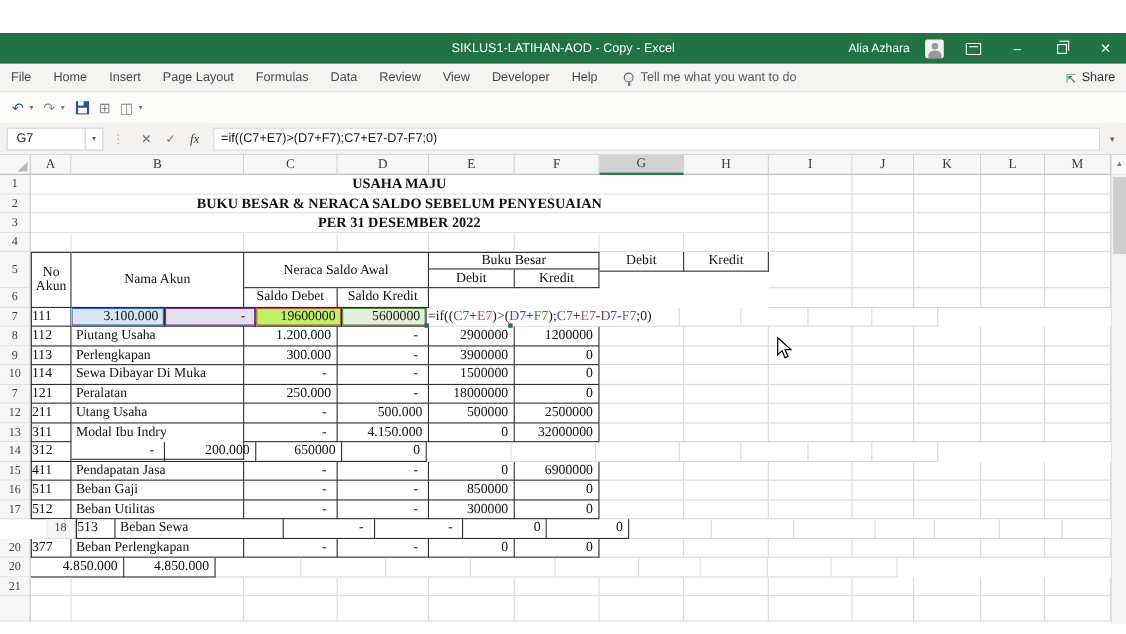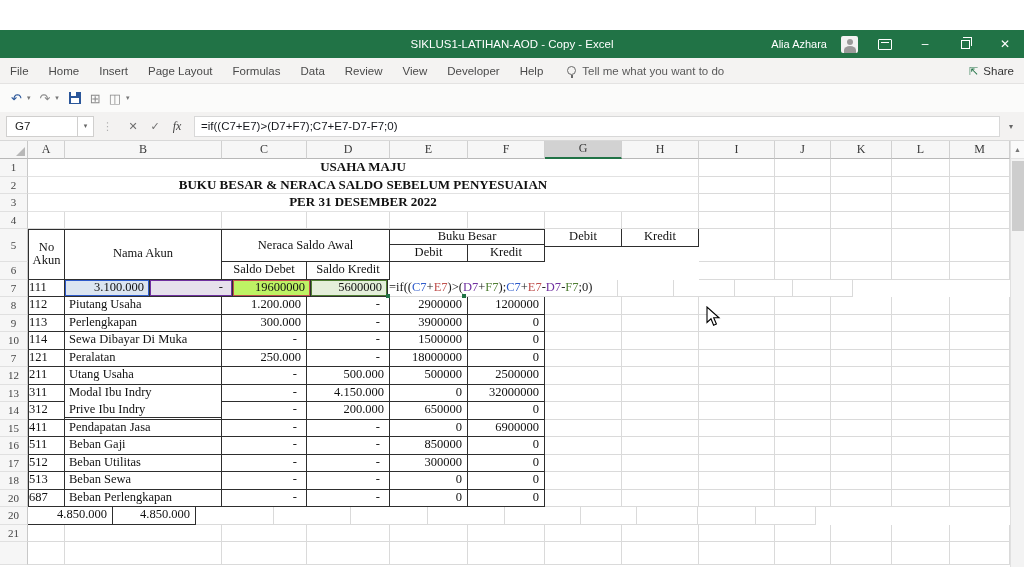--- a/index.html
+++ b/index.html
@@ -372,21 +372,20 @@
           <div class="cell" style="width: 77px; height: 17.5px;"></div>
           <div class="cell" style="width: 76px; height: 17.5px;"></div>
           <div class="cell" style="width: 56px; height: 17.5px;"></div>
           <div class="cell" style="width: 61px; height: 17.5px;"></div>
           <div class="cell" style="width: 58px; height: 17.5px;"></div>
           <div class="cell" style="width: 60px; height: 17.5px;"></div>
         </div>
         <div class="row" style="height: 17.5px;">
           <div class="rh" style="width: 28px; height: 17.5px;">14</div>
           <div class="cell tb bl ctr" style="width: 37px; height: 17.5px;">312</div>
-          <div class="cell tb" style="width: 157px; height: 17.5px; padding-left: 4px;">Prive Ibu Indry</div>
           <div class="cell tb num" style="width: 85px; height: 17.5px; padding-right: 9px;">-</div>
           <div class="cell tb num" style="width: 83px; height: 17.5px;">200.000</div>
           <div class="cell tb num" style="width: 78px; height: 17.5px;">650000</div>
           <div class="cell tb num" style="width: 77px; height: 17.5px;">0</div>
           <div class="cell" style="width: 77px; height: 17.5px;"></div>
           <div class="cell" style="width: 77px; height: 17.5px;"></div>
           <div class="cell" style="width: 76px; height: 17.5px;"></div>
           <div class="cell" style="width: 56px; height: 17.5px;"></div>
           <div class="cell" style="width: 61px; height: 17.5px;"></div>
           <div class="cell" style="width: 58px; height: 17.5px;"></div>
@@ -433,39 +432,39 @@
           <div class="cell tb num" style="width: 78px; height: 17.5px;">300000</div>
           <div class="cell tb num" style="width: 77px; height: 17.5px;">0</div>
           <div class="cell" style="width: 77px; height: 17.5px;"></div>
           <div class="cell" style="width: 77px; height: 17.5px;"></div>
           <div class="cell" style="width: 76px; height: 17.5px;"></div>
           <div class="cell" style="width: 56px; height: 17.5px;"></div>
           <div class="cell" style="width: 61px; height: 17.5px;"></div>
           <div class="cell" style="width: 58px; height: 17.5px;"></div>
           <div class="cell" style="width: 60px; height: 17.5px;"></div>
         </div>
-        <div class="row" style="height: 17.5px;">
+        <div class="row" style="height: 17.5px; padding-left: 42px;">
           <div class="rh" style="width: 28px; height: 17.5px;">18</div>
           <div class="cell tb bl ctr" style="width: 37px; height: 17.5px;">513</div>
           <div class="cell tb" style="width: 157px; height: 17.5px; padding-left: 4px;">Beban Sewa</div>
           <div class="cell tb num" style="width: 85px; height: 17.5px; padding-right: 9px;">-</div>
           <div class="cell tb num" style="width: 83px; height: 17.5px; padding-right: 9px;">-</div>
           <div class="cell tb num" style="width: 78px; height: 17.5px;">0</div>
           <div class="cell tb num" style="width: 77px; height: 17.5px;">0</div>
           <div class="cell" style="width: 77px; height: 17.5px;"></div>
           <div class="cell" style="width: 77px; height: 17.5px;"></div>
           <div class="cell" style="width: 76px; height: 17.5px;"></div>
           <div class="cell" style="width: 56px; height: 17.5px;"></div>
           <div class="cell" style="width: 61px; height: 17.5px;"></div>
           <div class="cell" style="width: 58px; height: 17.5px;"></div>
           <div class="cell" style="width: 60px; height: 17.5px;"></div>
         </div>
         <div class="row" style="height: 17.5px;">
           <div class="rh" style="width: 28px; height: 17.5px;">20</div>
-          <div class="cell tb bl ctr" style="width: 37px; height: 17.5px;">687</div>
+          <div class="cell tb bl ctr" style="width: 37px; height: 17.5px;">377</div>
           <div class="cell tb" style="width: 157px; height: 17.5px; padding-left: 4px;">Beban Perlengkapan</div>
           <div class="cell tb num" style="width: 85px; height: 17.5px; padding-right: 9px;">-</div>
           <div class="cell tb num" style="width: 83px; height: 17.5px; padding-right: 9px;">-</div>
           <div class="cell tb num" style="width: 78px; height: 17.5px;">0</div>
           <div class="cell tb num" style="width: 77px; height: 17.5px;">0</div>
           <div class="cell" style="width: 77px; height: 17.5px;"></div>
           <div class="cell" style="width: 77px; height: 17.5px;"></div>
           <div class="cell" style="width: 76px; height: 17.5px;"></div>
           <div class="cell" style="width: 56px; height: 17.5px;"></div>
           <div class="cell" style="width: 61px; height: 17.5px;"></div>

